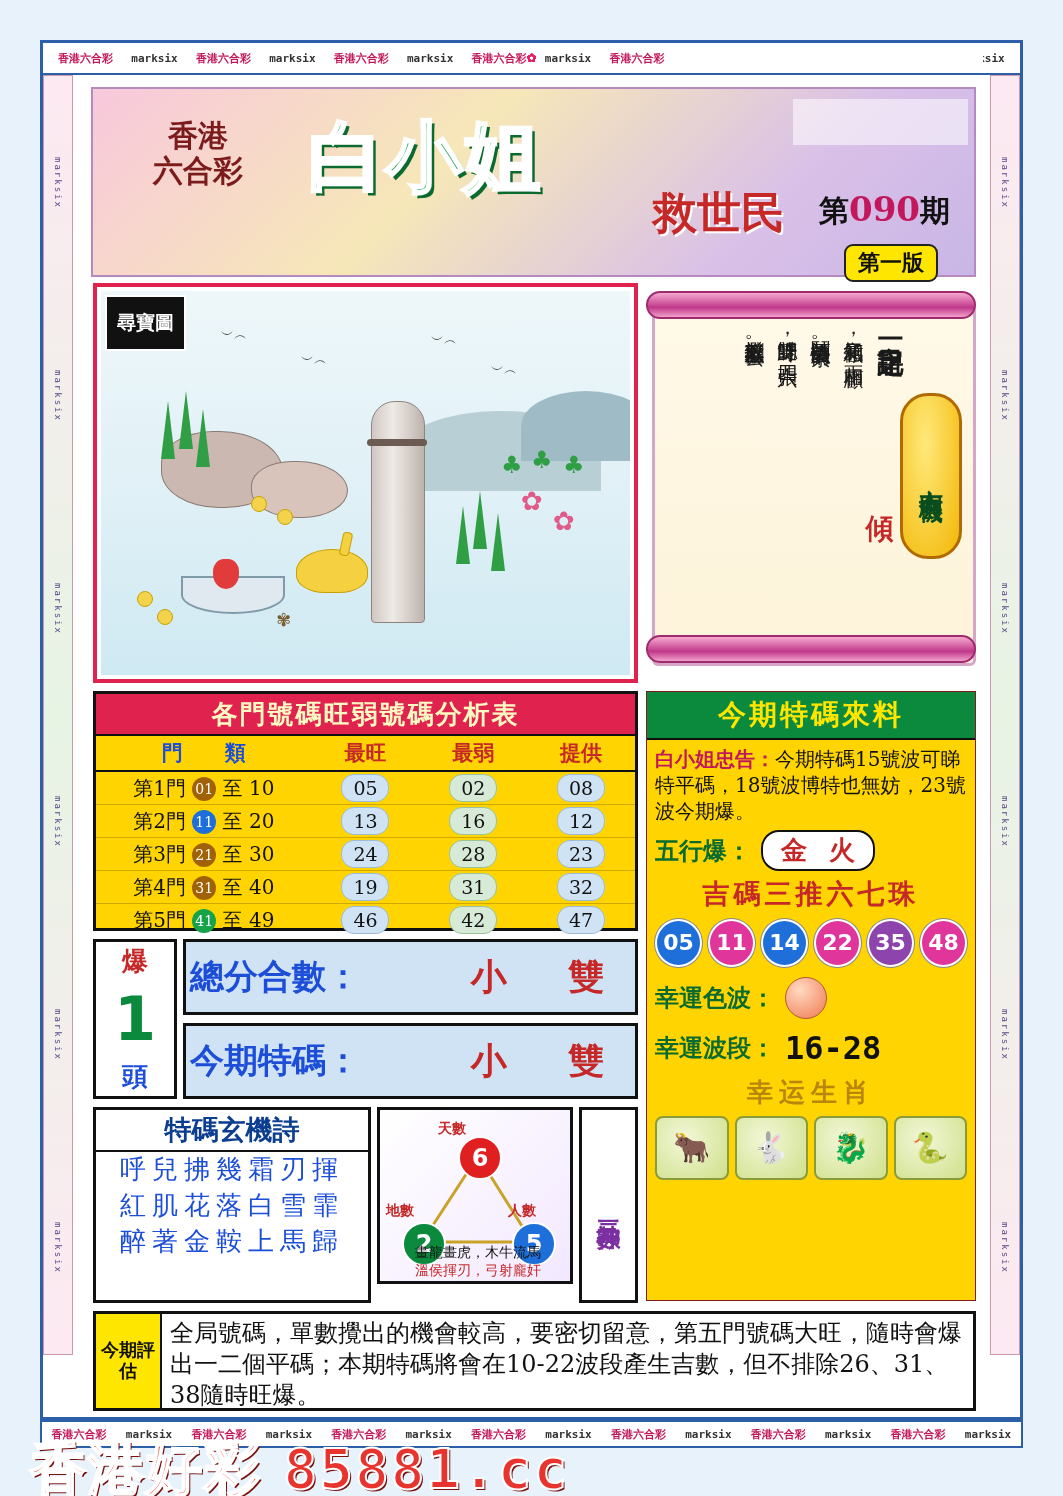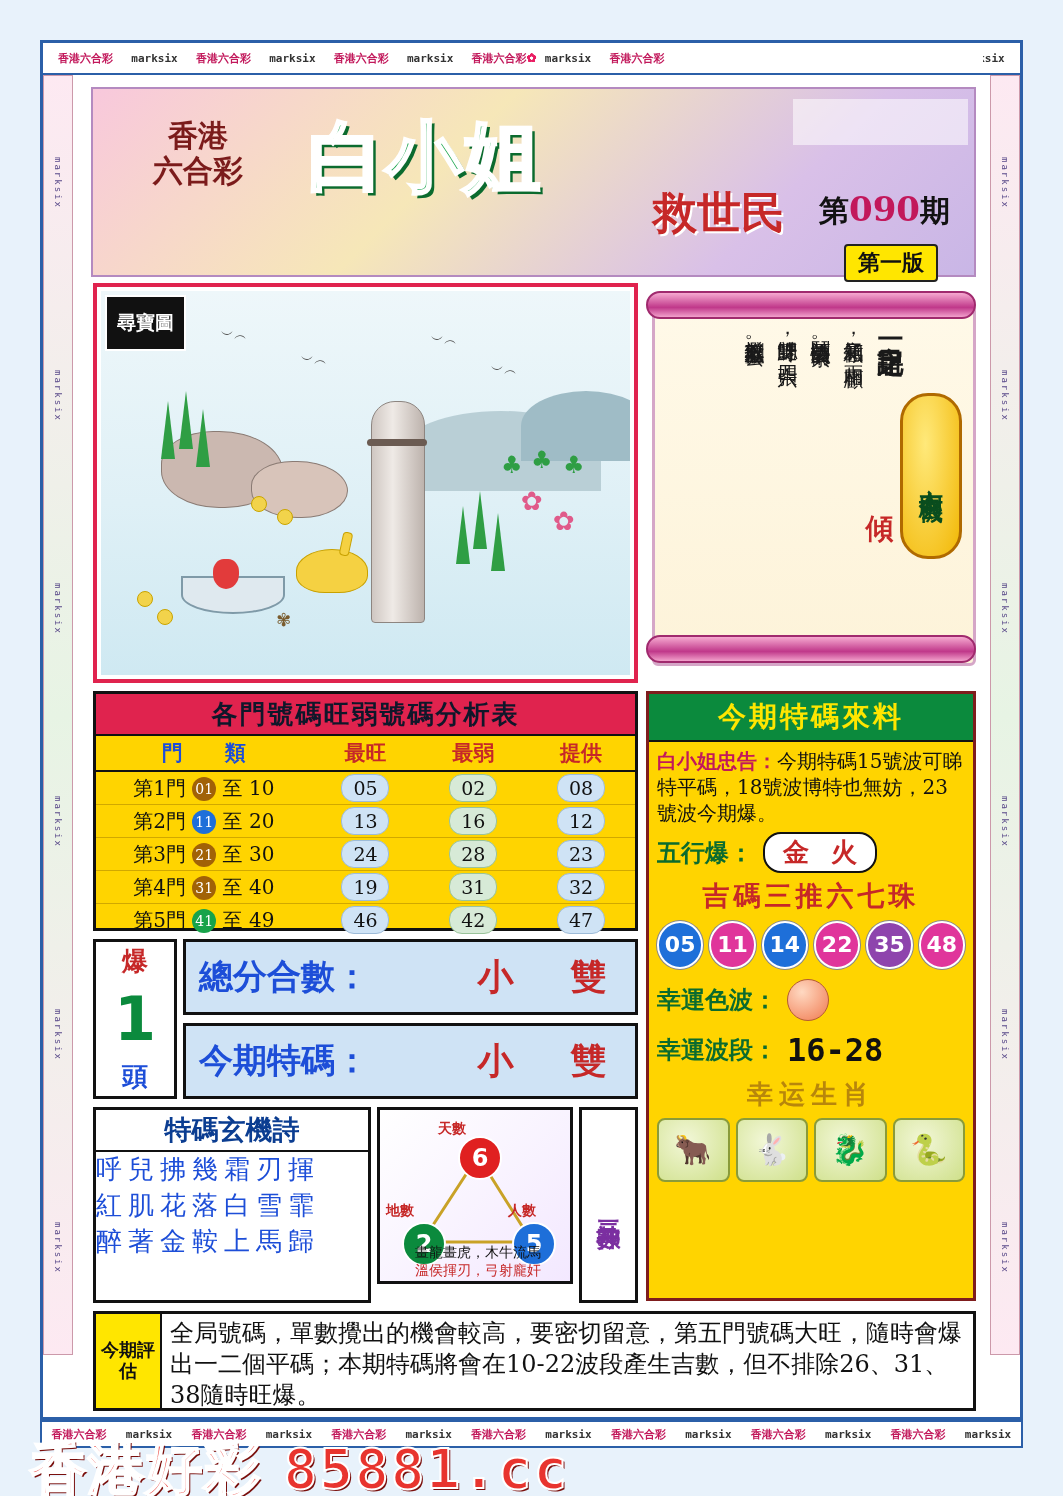--- a/index.html
+++ b/index.html
@@ -21,21 +21,21 @@
   .side.right{right:0;}
   .side span{font-family:"DejaVu Sans Mono","Liberation Mono",monospace;color:#5a4a8a;}
 
   
   .header{position:absolute;left:48px;top:44px;width:885px;height:190px;background:linear-gradient(135deg,#f8c8dc 0%,#f6e7b8 40%,#d9c0e8 75%,#c9b6e6 100%);border:2px solid #b48ac0;box-sizing:border-box;}
   .hk-label{position:absolute;left:60px;top:30px;font-size:30px;color:#7b1b1b;font-weight:bold;line-height:1.15;text-align:center;font-family:"DejaVu Serif","Liberation Serif",serif;}
   .bigtitle{position:absolute;left:215px;top:18px;font-size:76px;font-weight:bold;color:#16a34a;-webkit-text-stroke:3px #fff;text-shadow:4px 4px 0 #0b6b2e, 0 0 2px #fff;font-family:"DejaVu Sans","Liberation Sans",sans-serif;letter-spacing:2px;}
   .subtitle{position:absolute;left:560px;top:95px;font-size:44px;font-weight:bold;color:#c62828;font-family:"DejaVu Serif","Liberation Serif",serif;text-shadow:2px 2px 0 #fff;}
   .issue{position:absolute;right:24px;top:100px;font-size:30px;font-weight:bold;color:#111;font-family:"DejaVu Serif","Liberation Serif",serif;}
   .issue em{font-style:normal;color:#c2185b;font-size:34px;}
-  .edition{position:absolute;right:36px;top:155px;background:#ffe600;border:2px solid #222;border-radius:4px;padding:2px 12px;font-size:22px;font-weight:bold;color:#111;}
+  .edition{position:absolute;right:36px;top:155px;background:#ffe600;border:2px solid #222;border-radius:9px;padding:2px 12px;font-size:22px;font-weight:bold;color:#111;}
 
   
   .content{position:absolute;left:48px;top:240px;width:885px;height:1130px;}
 
   
   .picbox{position:absolute;left:2px;top:0;width:545px;height:400px;border:4px solid #e0234e;background:#fff;box-sizing:border-box;padding:4px;}
   .picinner{position:relative;width:100%;height:100%;background:linear-gradient(180deg,#eef7fa 0%,#dff0f6 55%,#cfe9f2 100%);overflow:hidden;}
   .pictag{position:absolute;left:4px;top:4px;background:#111;color:#fff;font-size:19px;font-weight:bold;padding:13px 10px;border:2px solid #fff;z-index:5;}
   .hill{position:absolute;background:#b9cfd6;border-radius:50% 50% 0 0;}
   .bird{position:absolute;color:#555;font-size:13px;}
@@ -59,34 +59,34 @@
   .scrollbar.bot{top:352px;}
   .poem{position:absolute;left:22px;top:42px;width:240px;height:300px;display:flex;flex-direction:row-reverse;gap:6px;}
   .poem .col{writing-mode:vertical-rl;text-orientation:upright;font-size:20px;color:#1a1a1a;font-family:"DejaVu Serif","Liberation Serif",serif;line-height:1.35;letter-spacing:1px;}
   .poem .col.big{font-size:26px;font-weight:bold;}
   .poem .red{color:#c62828;font-size:28px;font-weight:bold;}
   .badge-oval{position:absolute;right:14px;top:110px;width:56px;height:160px;background:radial-gradient(ellipse at 40% 30%,#ffe97a,#f2b705);border:3px solid #b06a00;border-radius:28px;display:flex;align-items:center;justify-content:center;}
   .badge-oval span{writing-mode:vertical-rl;text-orientation:upright;font-size:24px;font-weight:bold;color:#0a4d1e;letter-spacing:3px;}
 
   
   .tablebox{position:absolute;left:2px;top:408px;width:545px;height:240px;border:3px solid #111;background:#ffd400;box-sizing:border-box;}
-  .tabletitle{height:40px;background:#e0234e;color:#0f172a;font-size:26px;font-weight:bold;display:flex;align-items:center;justify-content:center;letter-spacing:2px;border-bottom:2px solid #111;}
+  .tabletitle{height:40px;background:#e0234e;color:#fef9c3;font-size:26px;font-weight:bold;display:flex;align-items:center;justify-content:center;letter-spacing:2px;border-bottom:2px solid #111;}
   table.an{width:100%;border-collapse:collapse;font-family:"DejaVu Serif","Liberation Serif",serif;}
   table.an th{font-size:21px;color:#1d4ed8;padding:3px 0;border-bottom:2px solid #111;}
   table.an th.red{color:#c62828;}
   table.an td{font-size:20px;text-align:center;padding:2px 0;border-bottom:1px solid #d1a800;color:#111;}
   table.an tr:last-child td{border-bottom:none;}
   td.men{text-align:left;padding-left:10px;font-size:20px;white-space:nowrap;}
   .ball{display:inline-block;width:24px;height:24px;line-height:24px;border-radius:50%;color:#fff;font-size:14px;text-align:center;vertical-align:middle;}
   .b-red{background:#a16207;} .b-blue{background:#1e6fd9;} .b-green{background:#17a34a;}
   .numcell{display:inline-block;width:46px;height:26px;line-height:26px;border-radius:13px;background:#cfe3f5;border:1px solid #9dbbd8;font-size:19px;}
   .numcell.g{background:#d7ead7;border-color:#9ac39a;}
 
   
-  .rightcol{position:absolute;right:0;top:408px;width:330px;height:610px;border:3px solid #7f1d1d;background:#ffd400;box-sizing:border-box;}
+  .rightcol{position:absolute;right:0;top:408px;width:330px;height:610px;border:1px solid #7f1d1d;background:#ffd400;box-sizing:border-box;}
   .rc-title{height:46px;background:#0b8a3d;color:#ffe600;font-size:28px;font-weight:bold;display:flex;align-items:center;justify-content:center;letter-spacing:3px;border-bottom:2px solid #111;}
   .rc-body{padding:6px 8px;}
   .rc-advice{font-size:20px;line-height:1.3;color:#111;font-family:"DejaVu Serif","Liberation Serif",serif;}
   .rc-advice b{color:#c2185b;}
   .rc-wx{display:flex;align-items:center;gap:10px;margin-top:6px;}
   .rc-wx .lab{font-size:24px;font-weight:bold;color:#0b6b2e;}
   .rc-wx .pill{background:#fff;border:2px solid #111;border-radius:18px;padding:1px 18px;font-size:26px;font-weight:bold;color:#c62828;display:flex;gap:22px;}
   .rc-poem{margin-top:6px;font-size:27px;color:#c62828;font-family:"DejaVu Serif","Liberation Serif",serif;letter-spacing:4px;line-height:1.25;text-align:center;font-weight:bold;}
   .rc-nums{display:flex;gap:6px;justify-content:center;margin-top:8px;}
   .rc-nums span{width:44px;height:44px;border-radius:50%;color:#fff;font-size:22px;font-weight:bold;display:flex;align-items:center;justify-content:center;border:2px solid #fff;box-shadow:0 0 0 1px #888;}
@@ -101,27 +101,27 @@
 
   
   .bao{position:absolute;left:2px;top:656px;width:545px;height:160px;}
   .bao-left{position:absolute;left:0;top:0;width:84px;height:160px;border:3px solid #111;background:#fff;box-sizing:border-box;display:flex;flex-direction:column;align-items:center;justify-content:space-between;padding:2px 0;}
   .bao-left .t{font-size:26px;font-weight:bold;color:#c62828;}
   .bao-left .one{font-size:60px;font-weight:bold;color:#0b8a3d;line-height:0.95;}
   .bao-left .b{font-size:26px;font-weight:bold;color:#1d4ed8;}
   .bao-right{position:absolute;left:90px;top:0;width:455px;height:160px;}
   .bao-row{height:76px;border:3px solid #111;box-sizing:border-box;display:flex;align-items:center;background:#cfe3f5;}
   .bao-row + .bao-row{margin-top:8px;}
-  .bao-row .cap{flex:0 0 250px;font-size:34px;font-weight:bold;color:#1d4ed8;padding-left:13px;font-family:"DejaVu Serif","Liberation Serif",serif;}
+  .bao-row .cap{flex:0 0 250px;font-size:34px;font-weight:bold;color:#1d4ed8;padding-left:4px;font-family:"DejaVu Serif","Liberation Serif",serif;}
   .bao-row .val{flex:1;display:flex;justify-content:space-around;font-size:36px;font-weight:bold;color:#c62828;}
 
   
   .poembox{position:absolute;left:2px;top:824px;width:278px;height:196px;border:3px solid #111;background:#fff;box-sizing:border-box;}
   .poembox .pt{height:40px;background:#fff;color:#0b3d91;font-size:27px;font-weight:bold;display:flex;align-items:center;justify-content:center;border-bottom:2px solid #111;font-family:"DejaVu Serif","Liberation Serif",serif;}
-  .poembox .line{font-size:26px;color:#1d4ed8;letter-spacing:6px;line-height:1.38;font-family:"DejaVu Serif","Liberation Serif",serif;}
+  .poembox .line{font-size:26px;color:#1d4ed8;text-align:center;letter-spacing:6px;line-height:1.38;font-family:"DejaVu Serif","Liberation Serif",serif;}
 
   
   .tri{position:absolute;left:286px;top:824px;width:196px;height:177px;border:3px solid #111;background:linear-gradient(135deg,#fff,#f3e8ff);box-sizing:border-box;}
   .tri .lbl{position:absolute;font-size:14px;color:#c62828;font-weight:bold;}
   .tri .node{position:absolute;width:40px;height:40px;border-radius:50%;display:flex;align-items:center;justify-content:center;font-size:24px;font-weight:bold;color:#fff;border:2px solid #fff;}
   .tri .n1{background:#e02020;left:78px;top:26px;}
   .tri .n2{background:#0b8a3d;left:22px;top:112px;}
   .tri .n3{background:#1e6fd9;left:132px;top:112px;}
   .tri .bottomtxt{position:absolute;left:4px;bottom:2px;width:188px;font-size:14px;color:#111;text-align:center;line-height:1.25;}
   .tri .bottomtxt .r{color:#c62828;}

